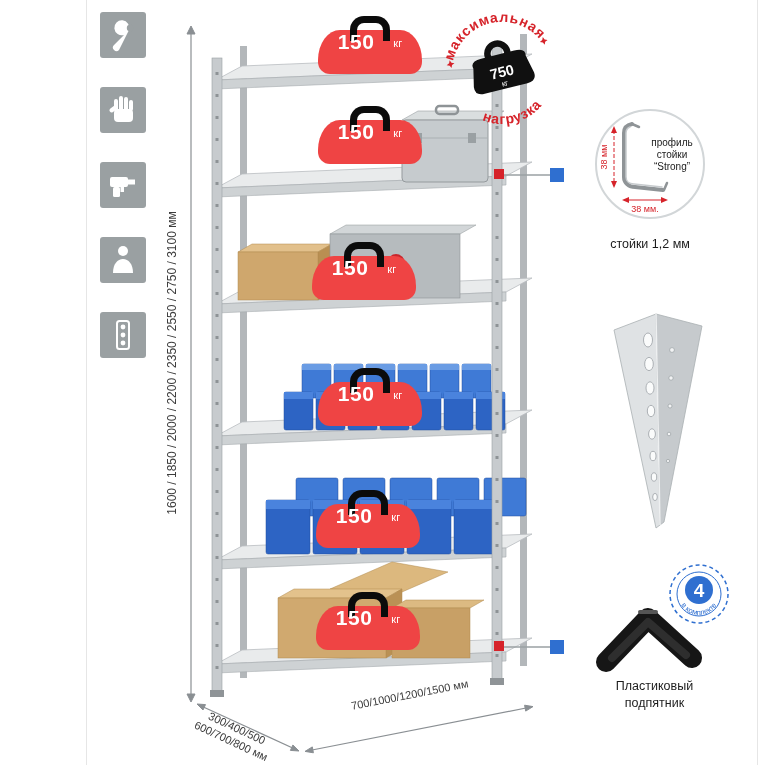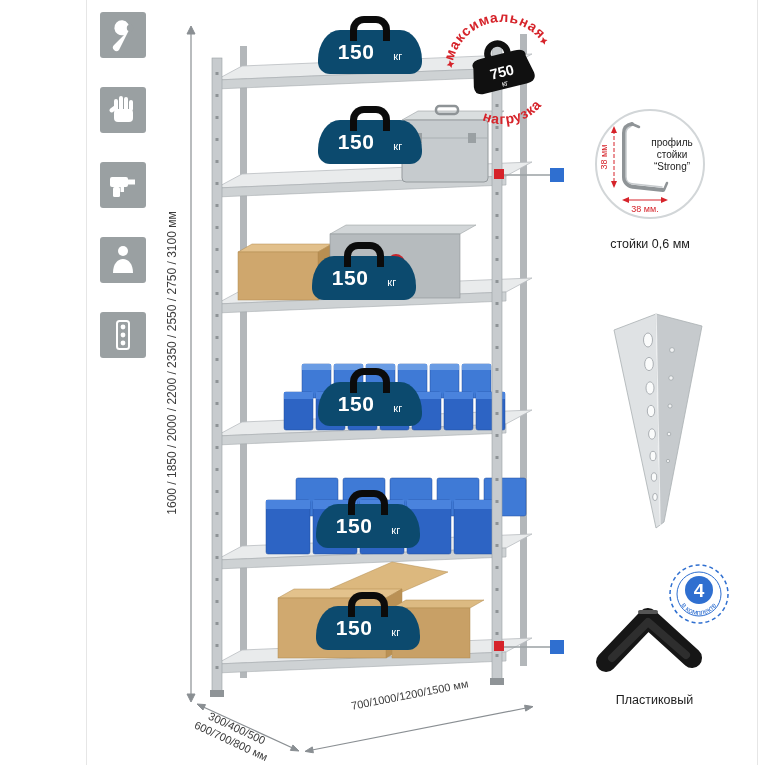--- a/index.html
+++ b/index.html
@@ -13,41 +13,41 @@
   .height-label{position:absolute;left:172px;top:363px;transform:translate(-50%,-50%) rotate(-90deg);
                 white-space:nowrap;font-size:12px;color:#3c3c3c;z-index:2;}
   .depth-label{position:absolute;left:204px;top:705px;transform:rotate(25deg);transform-origin:0 0;
                font-size:11px;color:#3c3c3c;text-align:center;line-height:1.3;z-index:2;}
   .depth-label span{display:block;}
   .width-label{position:absolute;left:350px;top:700px;transform:rotate(-11deg);transform-origin:0 0;
                font-size:11px;color:#3c3c3c;z-index:2;white-space:nowrap;}
   
   .scene{position:absolute;left:0;top:0;z-index:1;}
   
-  .weight{position:absolute;width:104px;height:44px;background:#0c4a6e;
+  .weight{position:absolute;width:104px;height:44px;background:#ef4444;
           border-radius:22px 22px 12px 12px / 30px 30px 12px 12px;
-          display:flex;align-items:center;justify-content:center;gap:19px;color:#fff;z-index:5;}
+          display:flex;align-items:flex-start;justify-content:center;gap:19px;color:#fff;z-index:5;}
   .weight::before{content:"";position:absolute;top:-14px;left:50%;transform:translateX(-50%);
           width:26px;height:18px;border:7px solid #0b0b0b;border-bottom:none;
           border-radius:14px 14px 0 0;z-index:-1;}
   .w-num{font-size:21px;font-weight:bold;letter-spacing:.5px;}
   .w-unit{font-size:11px;margin-top:7px;}
   
   .stamp{position:absolute;left:436px;top:6px;width:132px;height:132px;transform:rotate(-14deg);z-index:6;}
   .stamp-word{font-size:14px;font-weight:bold;fill:#d6232a;letter-spacing:.8px;}
   
   .profile-callout{position:absolute;left:570px;top:102px;width:160px;text-align:center;z-index:2;}
   .profile-callout svg{display:block;margin:0 auto;}
   .callout-caption{margin-top:4px;font-size:12.5px;line-height:1.35;color:#1c1c1c;}
   .callout-caption span{display:block;}
   .post-illustration{position:absolute;left:598px;top:298px;z-index:2;}
   .foot-callout{position:absolute;left:572px;top:562px;width:165px;z-index:2;}
   .foot-img{display:block;margin:26px auto 0 auto;}
   .kit-badge{position:absolute;right:6px;top:0;}
-  .foot-caption{position:absolute;left:0;right:0;top:130px;text-align:center;
+  .foot-caption{position:absolute;left:0;right:0;top:116px;text-align:center;
                 font-size:12.5px;line-height:1.35;color:#1c1c1c;}
   .foot-caption span{display:block;}
 </style>
 </head>
 <body>
 
 <div class="page">
 
   <div class="edge" style="left:86px"></div>
   <div class="edge" style="left:757px"></div>
@@ -317,21 +317,21 @@
         <polygon points="42,98 49,95 49,101" stroke="none"></polygon>
         <polygon points="88,98 81,95 81,101" stroke="none"></polygon>
       </g>
       <text transform="rotate(-90 27 55)" x="27" y="55" text-anchor="middle" font-size="9" fill="#d6232a">38 мм</text>
       <text x="65" y="110" text-anchor="middle" font-size="9" fill="#d6232a">38 мм.</text>
       <text x="92" y="44" text-anchor="middle" font-size="10" fill="#222">профиль</text>
       <text x="92" y="56" text-anchor="middle" font-size="10" fill="#222">стойки</text>
       <text x="92" y="68" text-anchor="middle" font-size="10" fill="#222">“Strong”</text>
     </svg>
     <div class="callout-caption">
-      <span>стойки 0,6 мм</span>
+      <span>стойки 1,2 мм</span>
     </div>
   </div>
 
   <svg class="post-illustration" width="120" height="240" viewBox="0 0 120 240">
     <polygon points="16,32 58,16 62,227 58,230" fill="#dfe2e4" stroke="#aab0b3" stroke-width=".8"></polygon>
     <polygon points="58,16 104,28 66,224 62,227" fill="#c6cacd" stroke="#aab0b3" stroke-width=".8"></polygon>
     <line x1="58" y1="16" x2="62" y2="227" stroke="#eef0f1" stroke-width="1.5"></line>
     <g fill="#fafbfb" stroke="#9aa0a4" stroke-width=".8">
       <ellipse cx="50" cy="42" rx="4.5" ry="7"></ellipse>
         <ellipse cx="51" cy="66" rx="4.3" ry="6.6"></ellipse>
@@ -364,20 +364,21 @@
       <circle cx="32" cy="32" r="29" fill="#fff" stroke="#2f6fd0" stroke-width="1.5" stroke-dasharray="4 3"></circle>
       <circle cx="32" cy="32" r="22" fill="#fff" stroke="#2f6fd0" stroke-width="1"></circle>
       <text font-size="7.5" fill="#2f6fd0" text-anchor="middle">
         <textPath href="#badgeArc" startOffset="50%">в комплекте</textPath>
       </text>
       <circle cx="32" cy="28" r="14" fill="#2f6fd0"></circle>
       <text x="32" y="34.5" text-anchor="middle" font-size="19" font-weight="bold" fill="#fff">4</text>
     </svg>
     <div class="foot-caption">
       <span>Пластиковый</span>
+      <span>подпятник</span>
     </div>
   </div>
 
   <div class="depth-label">
     <span>300/400/500</span>
     <span>600/700/800 мм</span>
   </div>
   <div class="width-label">700/1000/1200/1500 мм</div>
 
 </div>

